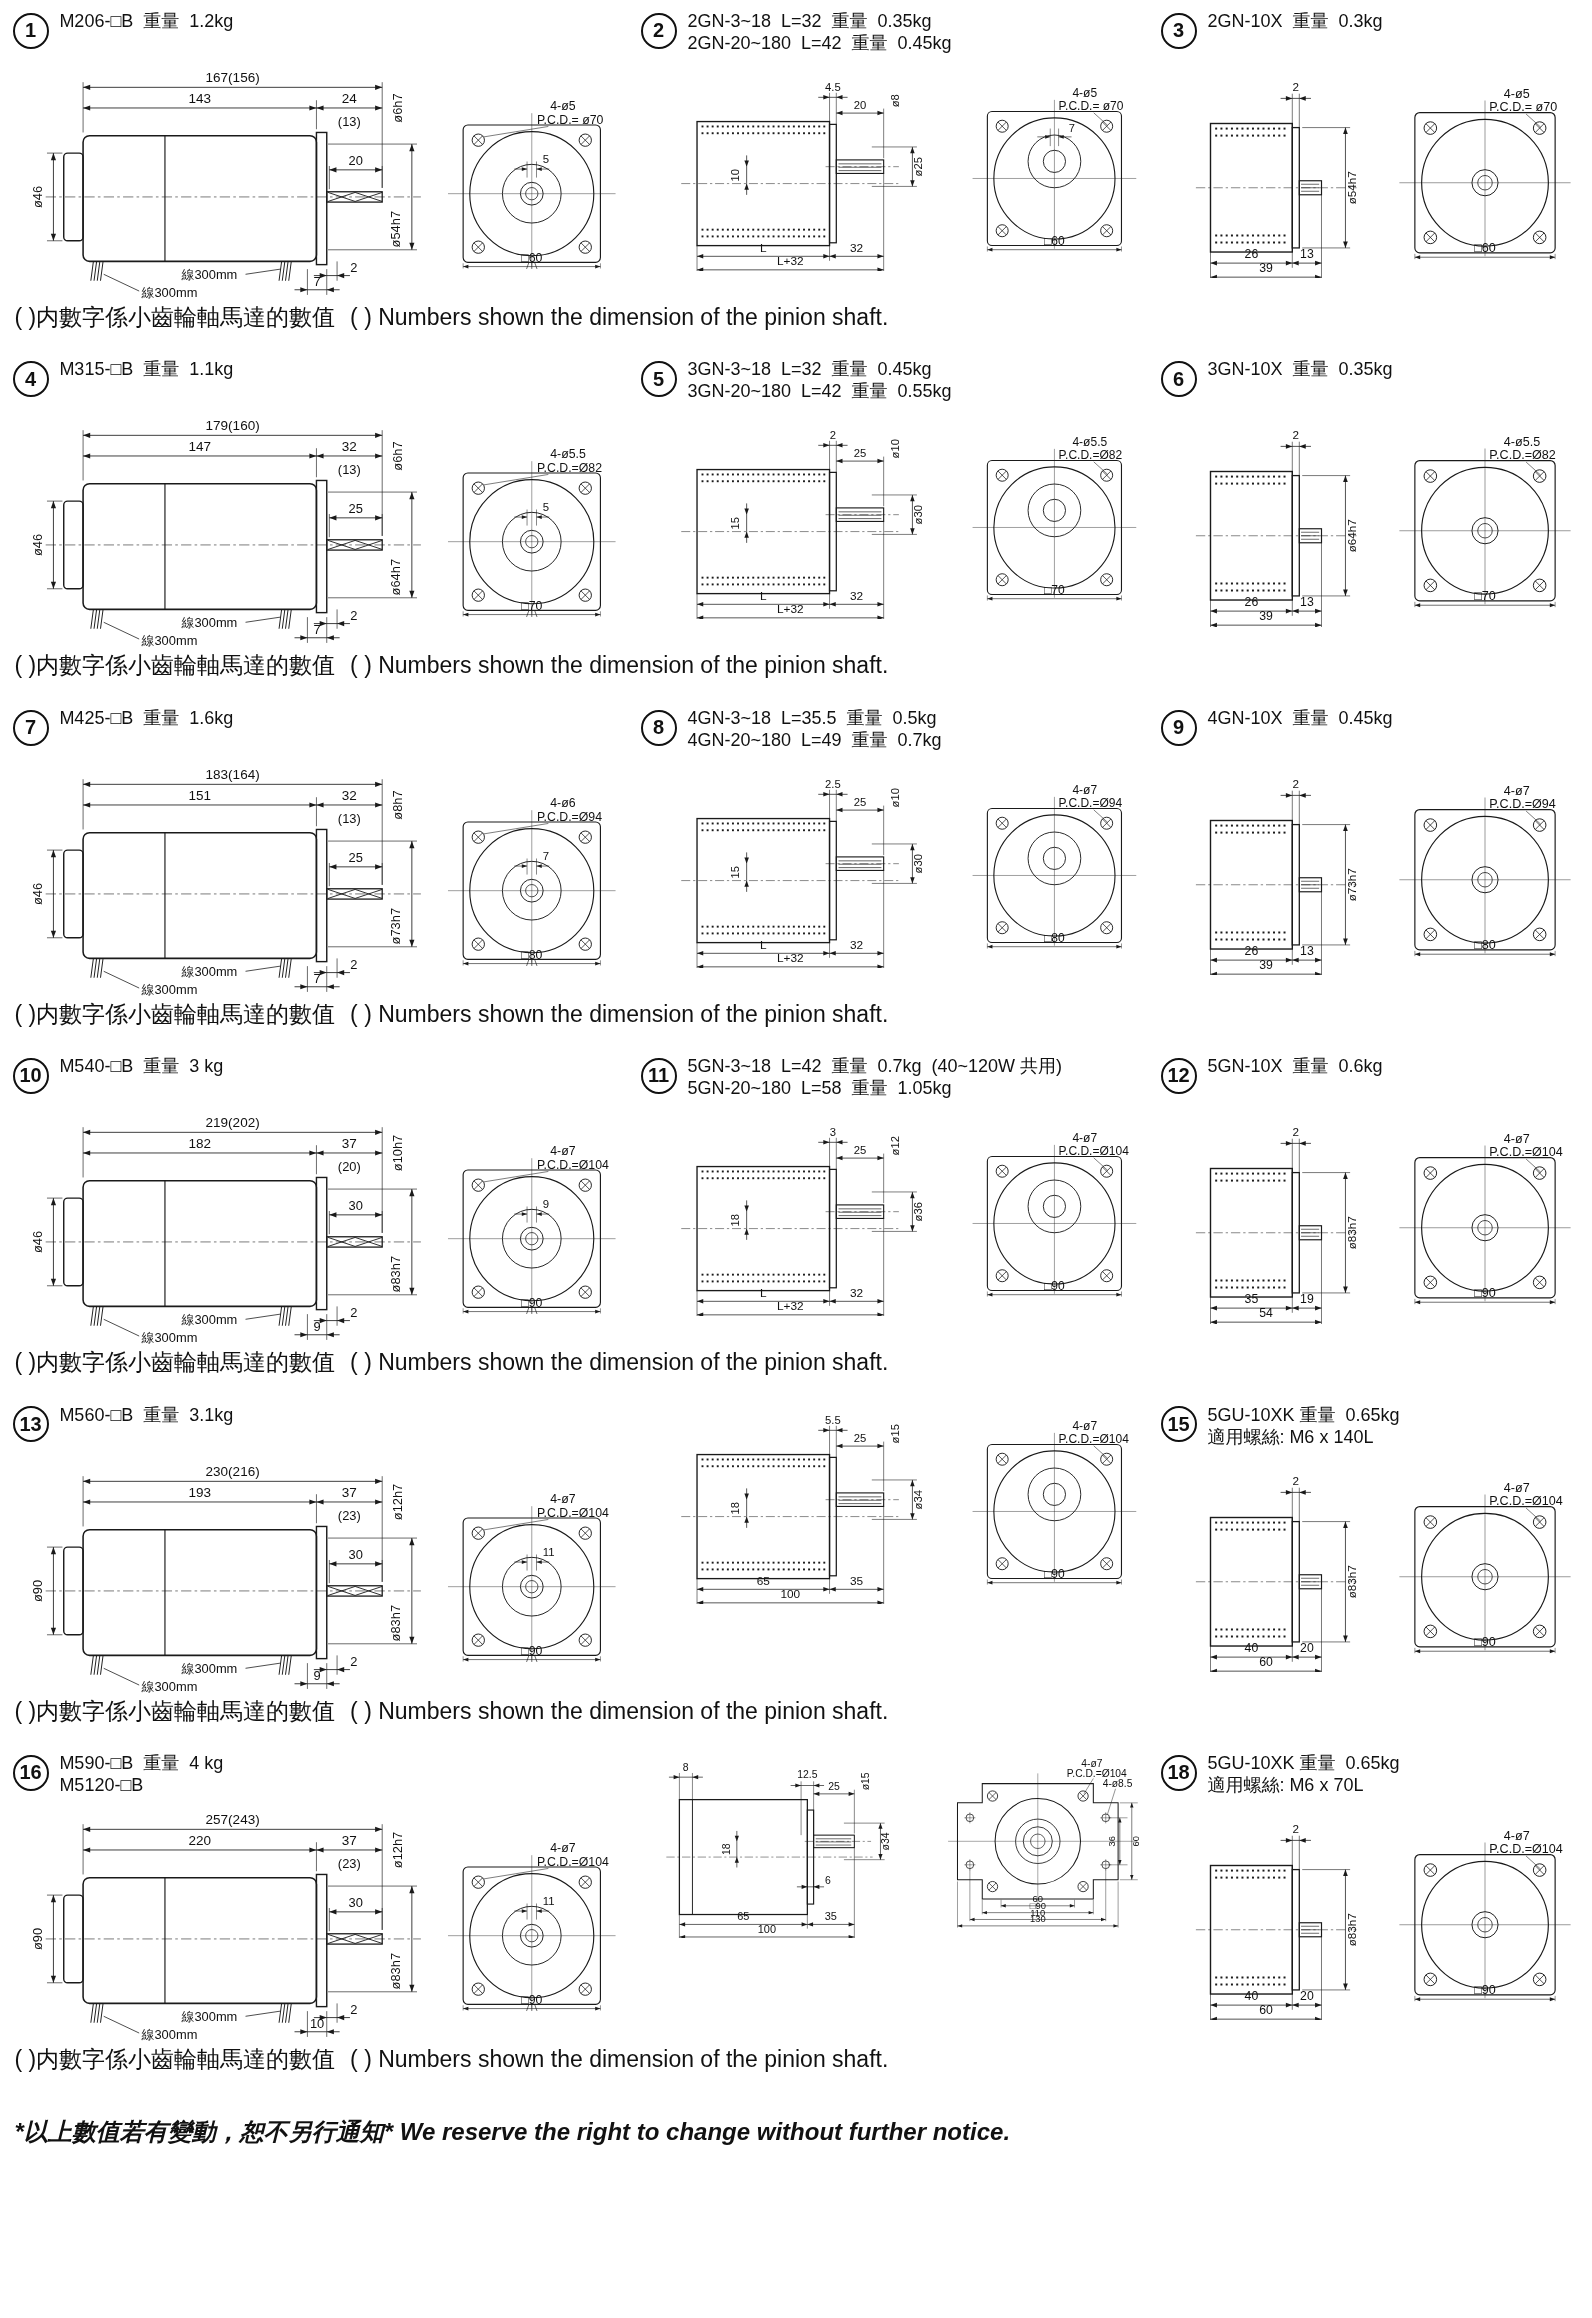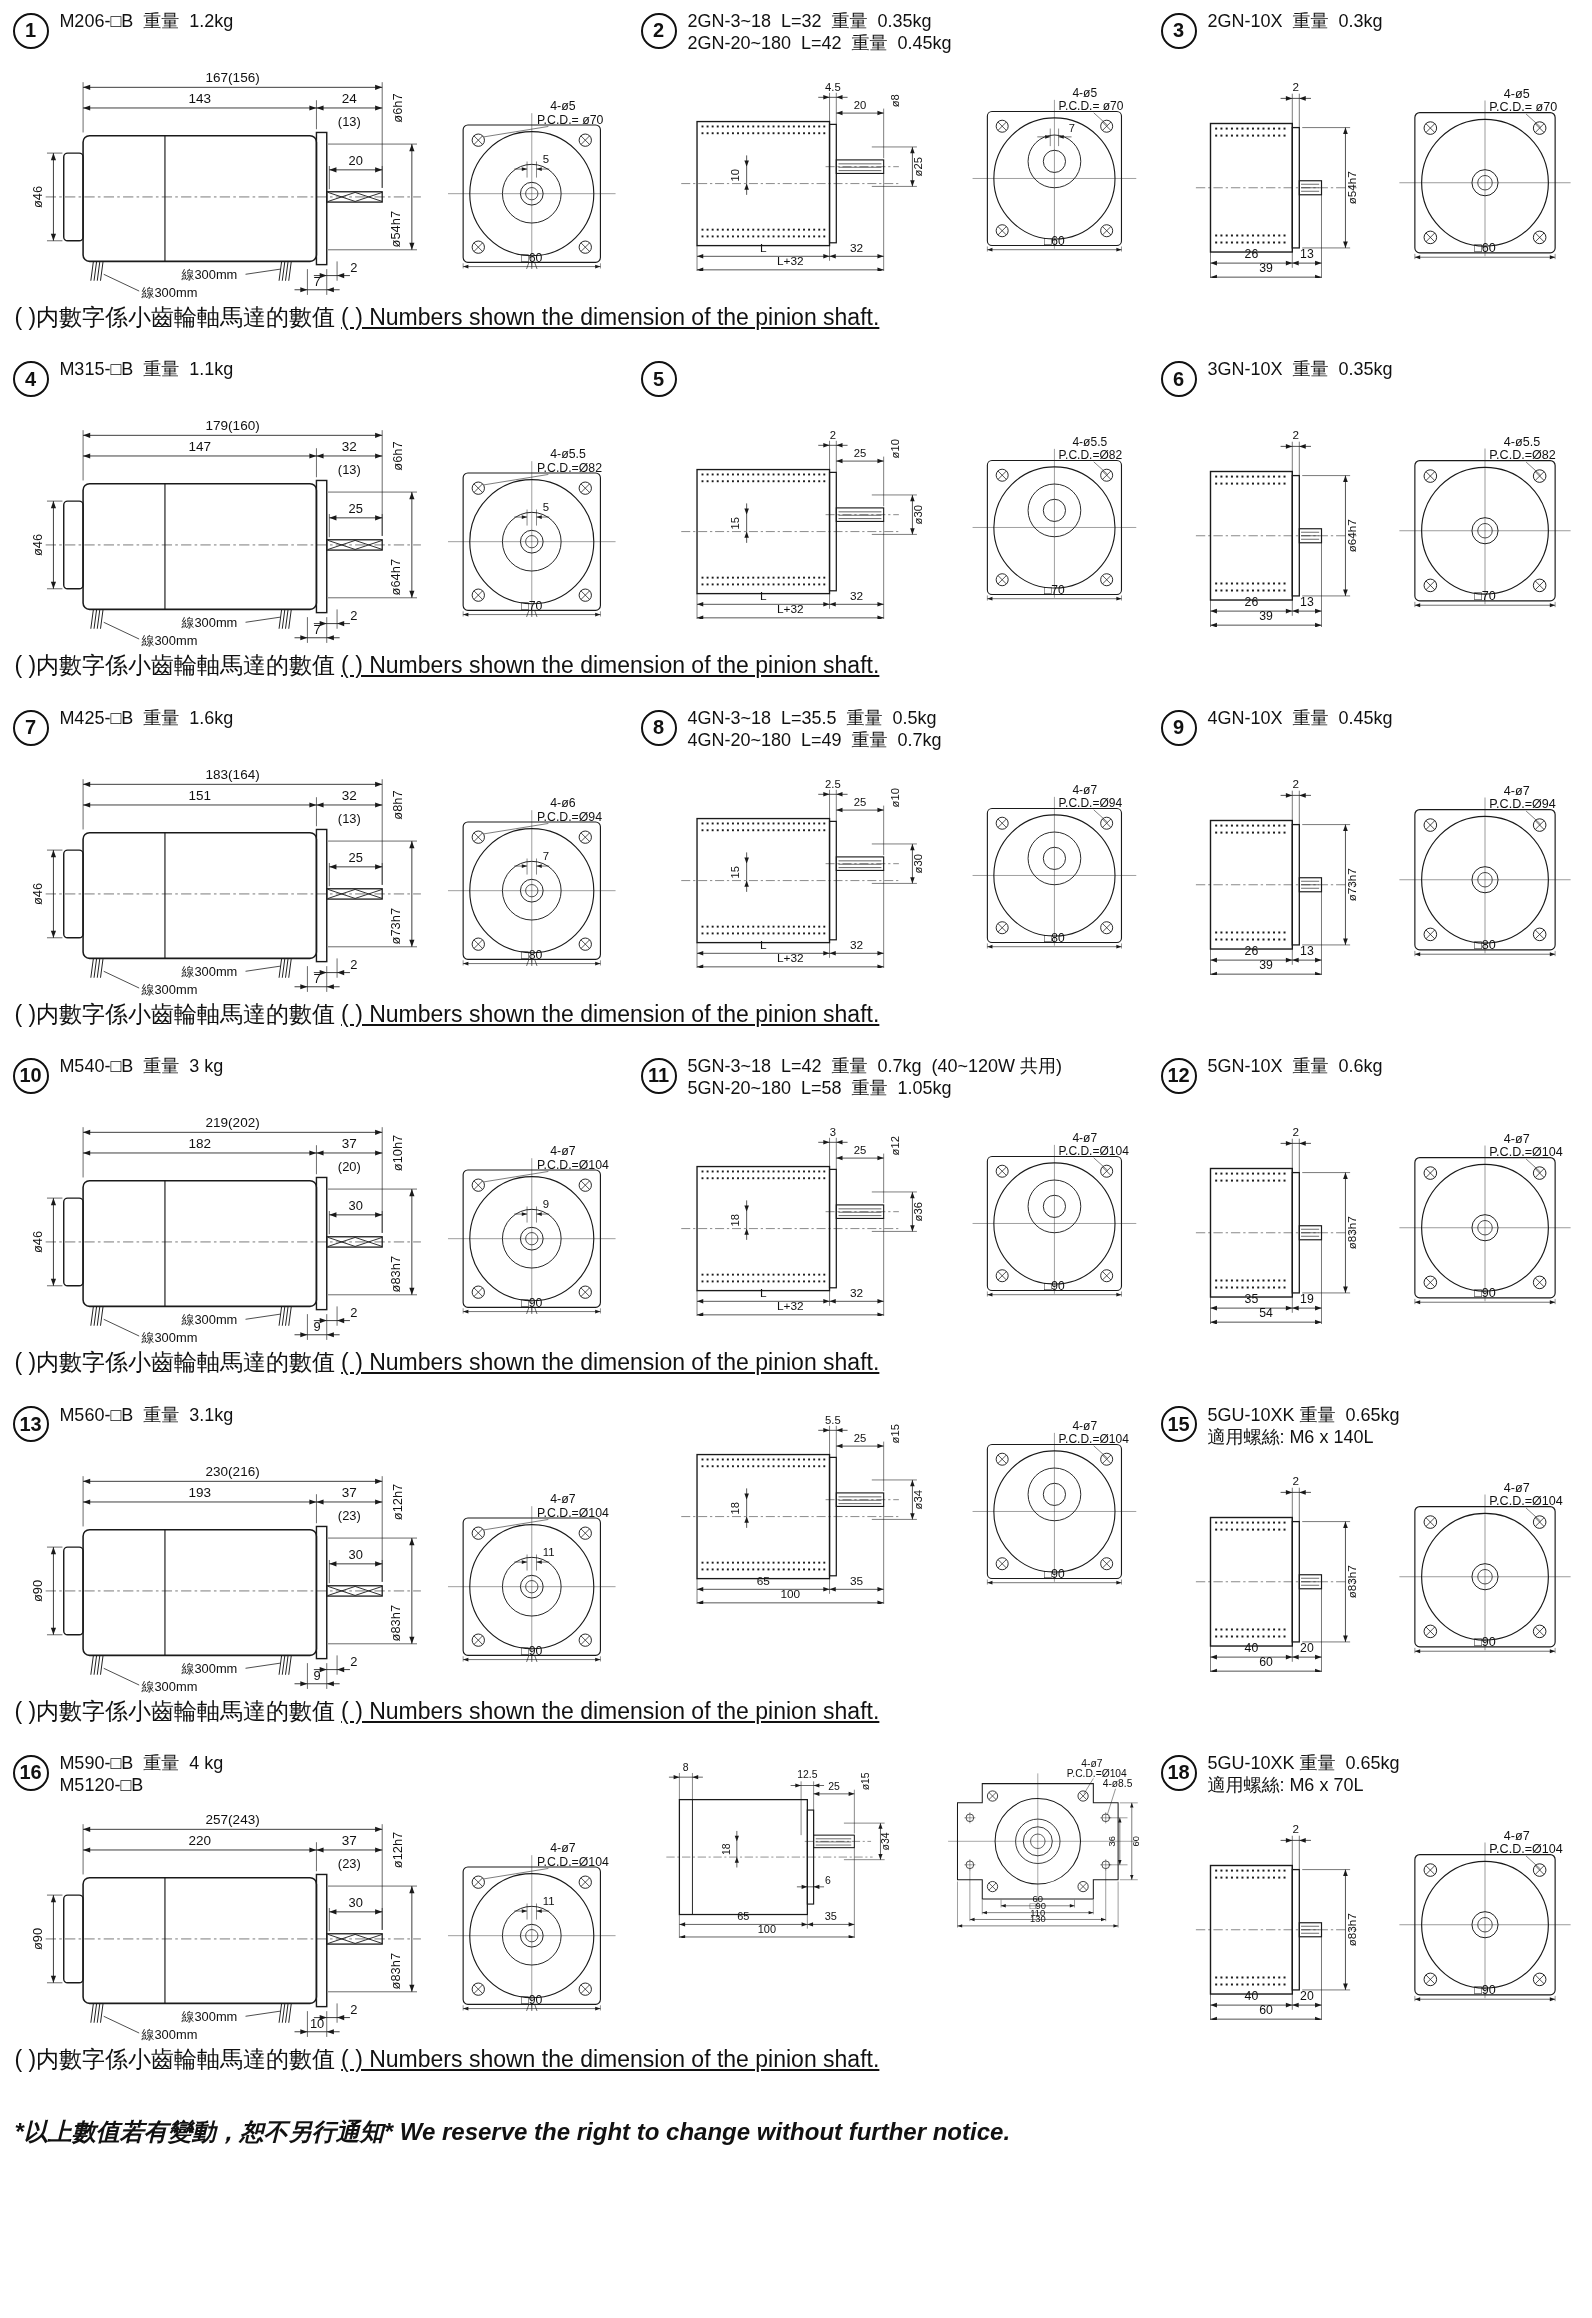--- a/index.html
+++ b/index.html
@@ -11,21 +11,21 @@
   .p-motor{width:628px;}
   .p-gn,.p-gn17{width:520px;}
   .p-gx{width:436px;}
   .hdr{display:flex;align-items:flex-start;gap:10.8px;padding:3.6px 0 0 7.2px;min-height:57px;}
   .badge{flex:0 0 auto;width:32px;height:32px;border:2.7px solid #111;border-radius:50%;display:flex;align-items:center;justify-content:center;font-size:20px;font-weight:bold;margin-top:1.8px;}
   .title{font-size:18px;line-height:1.22;white-space:pre-wrap;}
   .diagram{display:flex;align-items:center;gap:3.6px;padding-left:1.8px;}
   svg{display:block;}
   svg text{font-family:"Liberation Sans",sans-serif;}
   .note{font-size:23px;padding-left:9px;margin:1.8px 0 23px 0;}
-  .note .en{margin-left:6px;text-decoration:underline;}
+  .note .en{margin-left:15px;}
   .footer{font-size:24px;font-weight:bold;padding:18px 0 0 9px;font-style:italic;}
 </style>
 </head>
 <body>
 
 <div id="page">
   <div id="rows">
       <div class="rowblock">
         <div class="row">
           <div class="panel p-motor">
@@ -615,20 +615,21 @@
                   <line x1="209" y1="345" x2="204" y2="359" stroke="#1a1a1a" stroke-width="1.4"></line>
                   <line x1="215" y1="345" x2="215" y2="359" stroke="#1a1a1a" stroke-width="1.4"></line>
                   <line x1="221" y1="345" x2="226" y2="359" stroke="#1a1a1a" stroke-width="1.4"></line>
                 </g>
               </svg>
             </div>
           </div>
           <div class="panel p-gn">
             <div class="hdr">
               <span class="badge">5</span>
+              <div class="title"><div class="title-line">3GN-3~18  L=32  重量  0.45kg</div><div class="title-line">3GN-20~180  L=42  重量  0.55kg</div></div>
             </div>
             <div class="diagram">
               <svg viewBox="0 0 560 360" width="316">
                 <g>
                   <line x1="82" y1="205" x2="470" y2="205" stroke="#1a1a1a" stroke-width="0.9" stroke-dasharray="16 5 4 5"></line>
                   <line x1="338" y1="175" x2="468" y2="175" stroke="#1a1a1a" stroke-width="0.9" stroke-dasharray="16 5 4 5"></line>
                   <rect x="110" y="95" width="235" height="220" rx="0" fill="none" stroke="#1a1a1a" stroke-width="2.4"></rect>
                   <rect x="118" y="102" width="3.4" height="3.4" fill="#1a1a1a"></rect>
                   <rect x="127" y="102" width="3.4" height="3.4" fill="#1a1a1a"></rect>
                   <rect x="136" y="102" width="3.4" height="3.4" fill="#1a1a1a"></rect>

